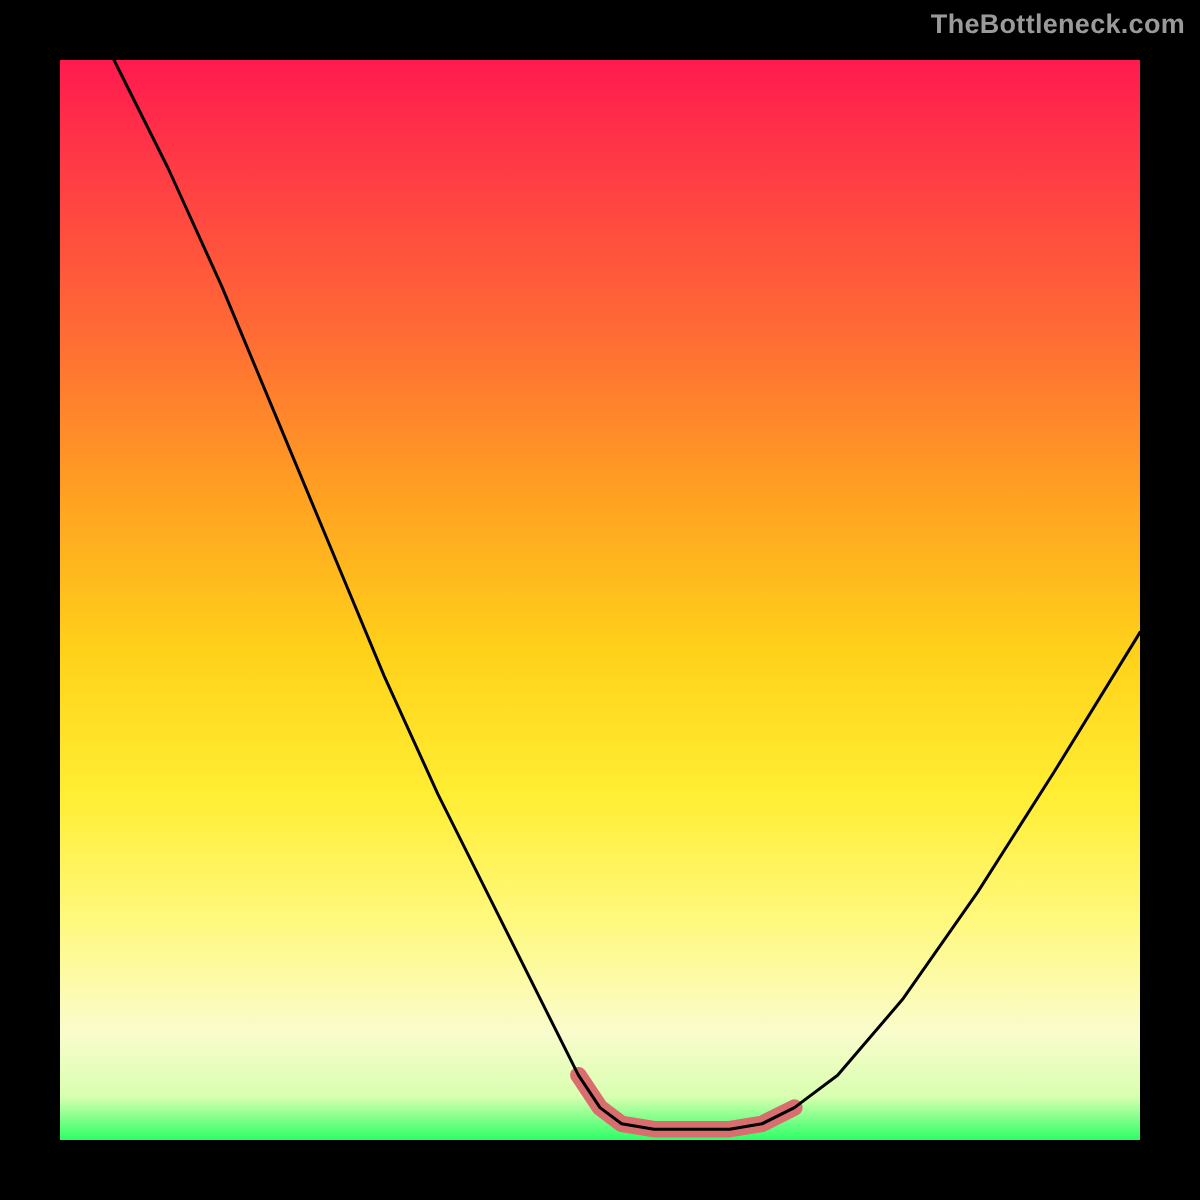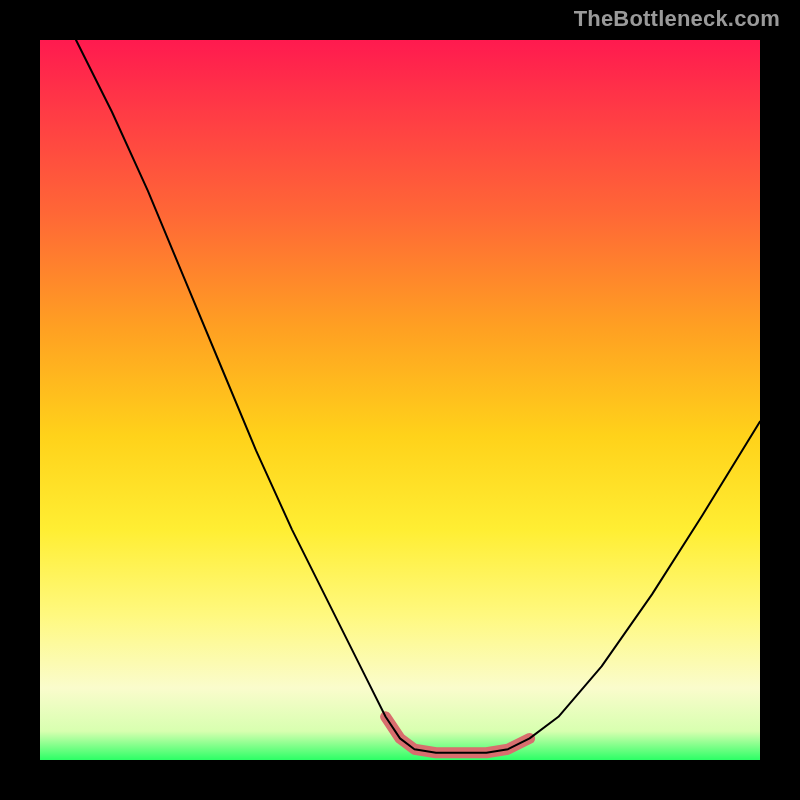--- a/index.html
+++ b/index.html
@@ -34,23 +34,23 @@
       #ffee33 68%,
       #fff980 80%,
       #fafccc 90%,
       #d8ffb0 96%,
       #2cff66 100%
     );
   }
   .watermark {
     position: absolute;
     top: 6px;
-    right: 20px;
+    right: 10px;
     color: #9a9a9a;
-    font-size: 22px;
+    font-size: 18px;
     font-weight: 600;
     letter-spacing: 0.2px;
     user-select: none;
   }
   svg.curve {
     position: absolute;
     left: 0;
     top: 0;
     width: 720px;
     height: 720px;

